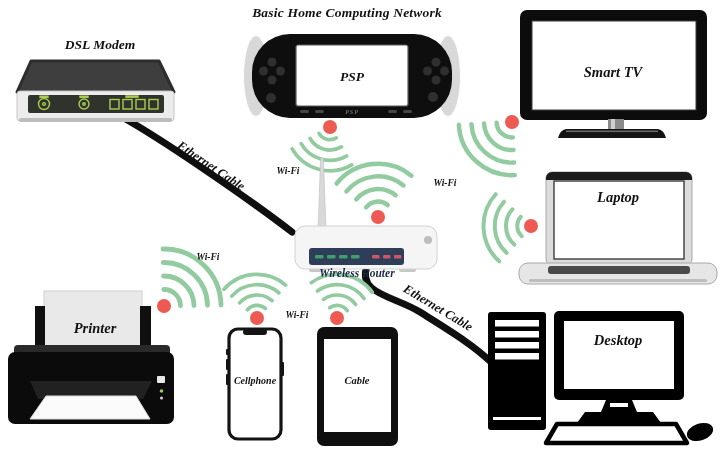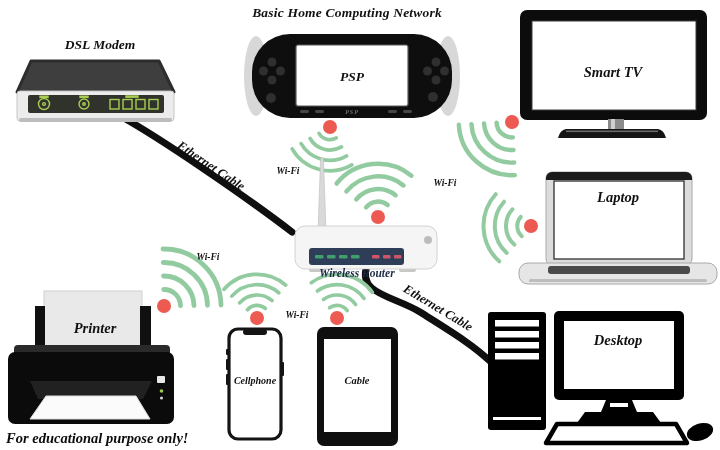--- a/index.html
+++ b/index.html
@@ -234,14 +234,13 @@
   <div class="lbl t-tab" style="left:357px;top:381px;">Cable</div>
 
   <div class="lbl t-wifi" style="left:288px;top:172px;">Wi-Fi</div>
   <div class="lbl t-wifi" style="left:445px;top:184px;">Wi-Fi</div>
   <div class="lbl t-wifi" style="left:208px;top:258px;">Wi-Fi</div>
   <div class="lbl t-wifi" style="left:297px;top:316px;">Wi-Fi</div>
 
   <div class="lbl t-eth" style="left:211px;top:166px;transform:translate(-50%,-50%) rotate(34deg);">Ethernet Cable</div>
   <div class="lbl t-eth" style="left:438px;top:308px;transform:translate(-50%,-50%) rotate(31deg);">Ethernet Cable</div>
 
-  <div class="t-footer" style="left:6px;top:430px;">For educational purpose only!</div>
 </div>
 
 </body></html>

